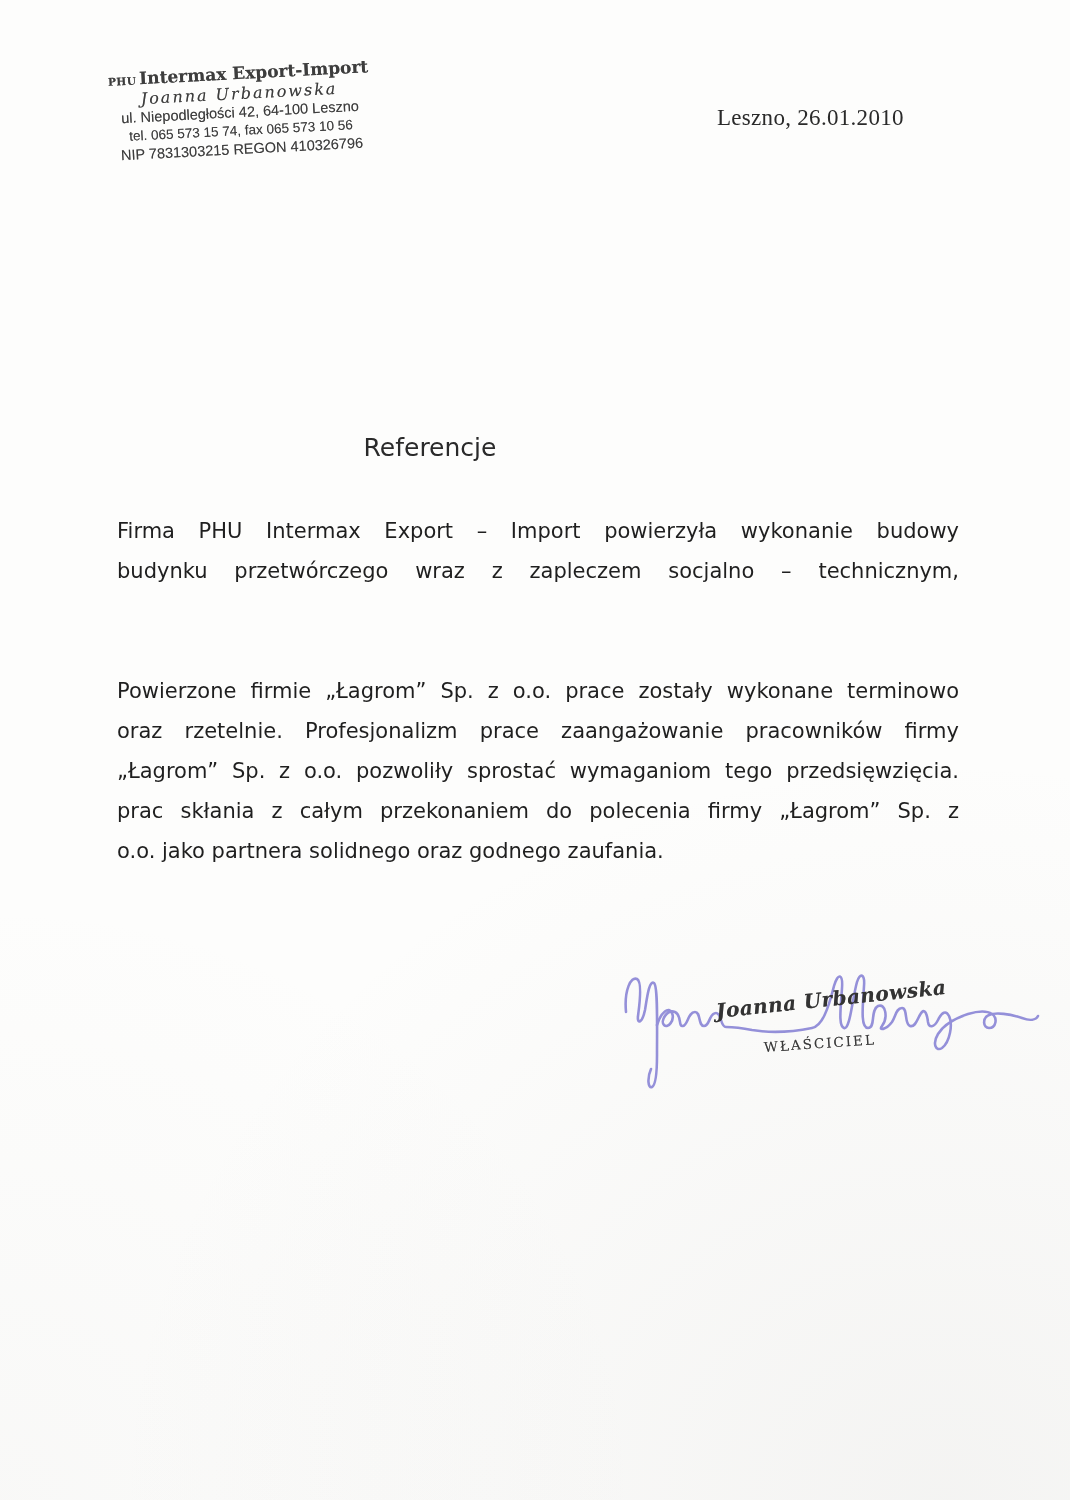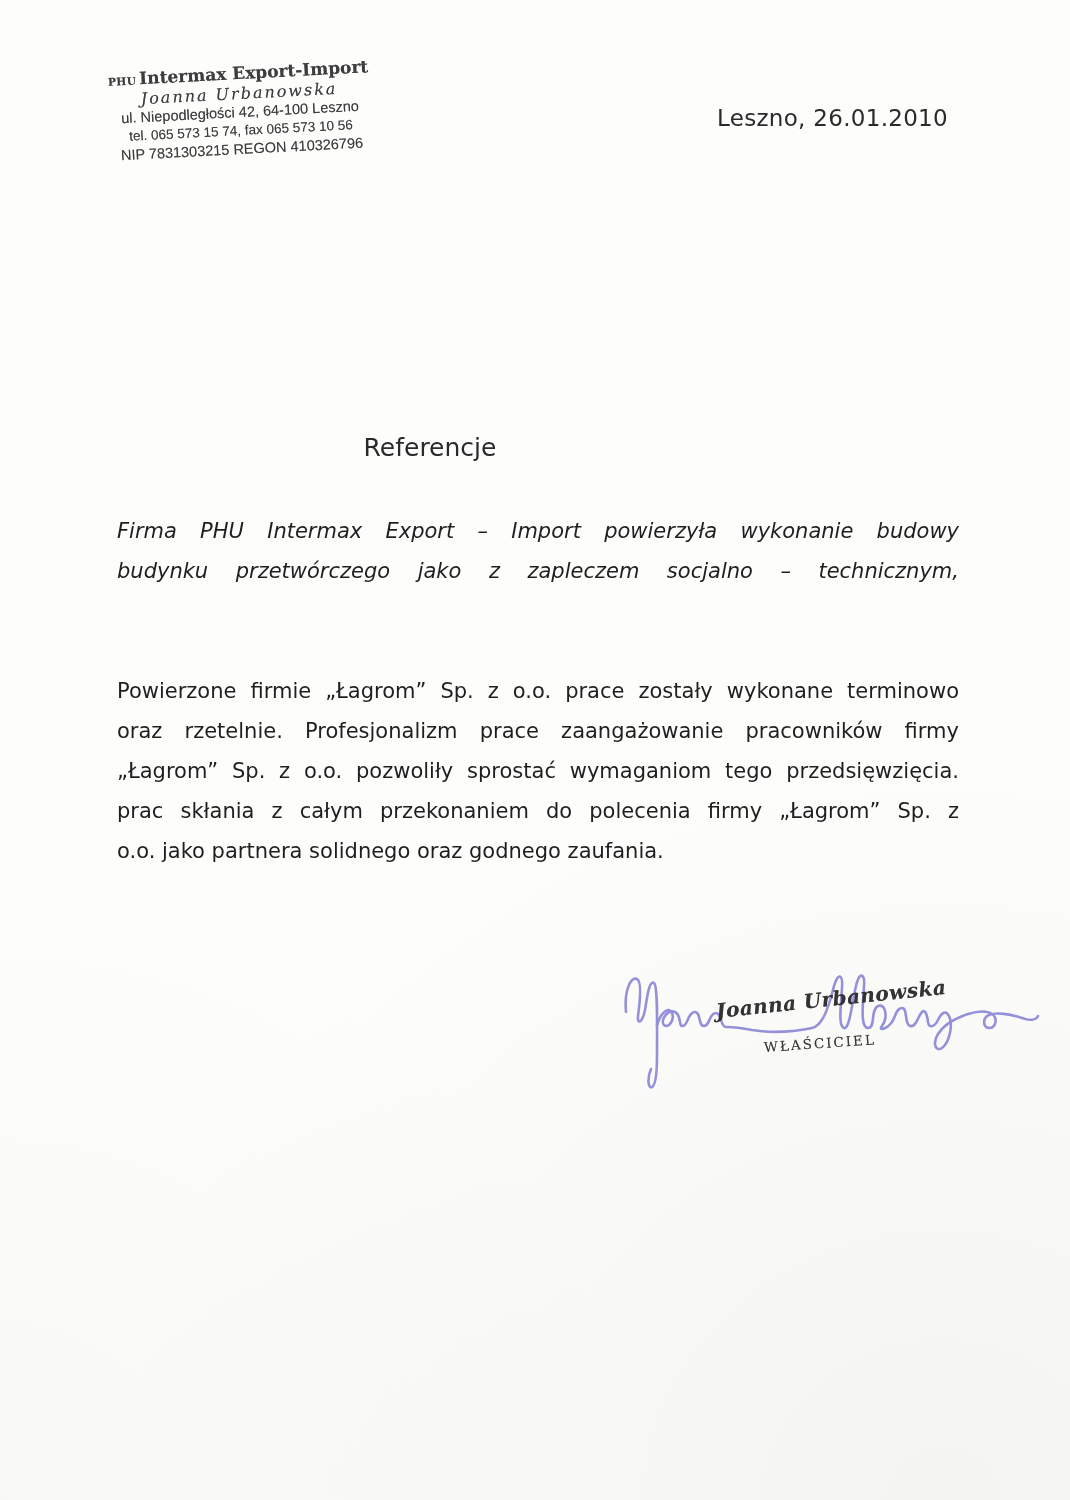--- a/index.html
+++ b/index.html
@@ -67,20 +67,21 @@
 
   
   .dateline {
     position: absolute;
     left: 717px;
     top: 105px;
     font-size: 23px;
     letter-spacing: 0.3px;
     color: #2a2a2a;
     white-space: nowrap;
+    font-family: Liberation Serif, serif;
   }
 
   
   .doc-title {
     position: absolute;
     left: 0;
     top: 433px;
     width: 860px;
     text-align: center;
     font-size: 25px;
@@ -89,21 +90,21 @@
 
   
   .body-block {
     position: absolute;
     left: 117px;
     width: 842px;
     font-size: 21px;
     line-height: 40px;
     color: #1f1f1f;
   }
-  .para1 { top: 511px; font-style: italic; }
+  .para1 { top: 511px; }
   .para2 { top: 671px; }
   .body-line {
     text-align: justify;
     text-align-last: justify;
     white-space: normal;
   }
   .body-line.last {
     text-align-last: left;
   }
 
@@ -166,21 +167,21 @@
     <div class="lh-phone">tel. 065 573 15 74, fax 065 573 10 56</div>
     <div class="lh-tax">NIP 7831303215 REGON 410326796</div>
   </div>
 
   <div class="dateline">Leszno, 26.01.2010</div>
 
   <div class="doc-title">Referencje</div>
 
   <div class="body-block para1">
     <div class="body-line">Firma PHU Intermax Export – Import powierzyła wykonanie budowy</div>
-    <div class="body-line">budynku przetwórczego jako z zapleczem socjalno – technicznym,</div>
+    <div class="body-line">budynku przetwórczego wraz z zapleczem socjalno – technicznym,</div>
   </div>
 
   <div class="body-block para2">
     <div class="body-line">Powierzone firmie „Łagrom” Sp. z o.o. prace zostały wykonane terminowo</div>
     <div class="body-line">oraz rzetelnie. Profesjonalizm prace zaangażowanie pracowników firmy</div>
     <div class="body-line">„Łagrom” Sp. z o.o. pozwoliły sprostać wymaganiom tego przedsięwzięcia.</div>
     <div class="body-line">prac skłania z całym przekonaniem do  polecenia firmy „Łagrom” Sp. z</div>
     <div class="body-line last">o.o. jako partnera solidnego oraz godnego zaufania.</div>
   </div>
 

